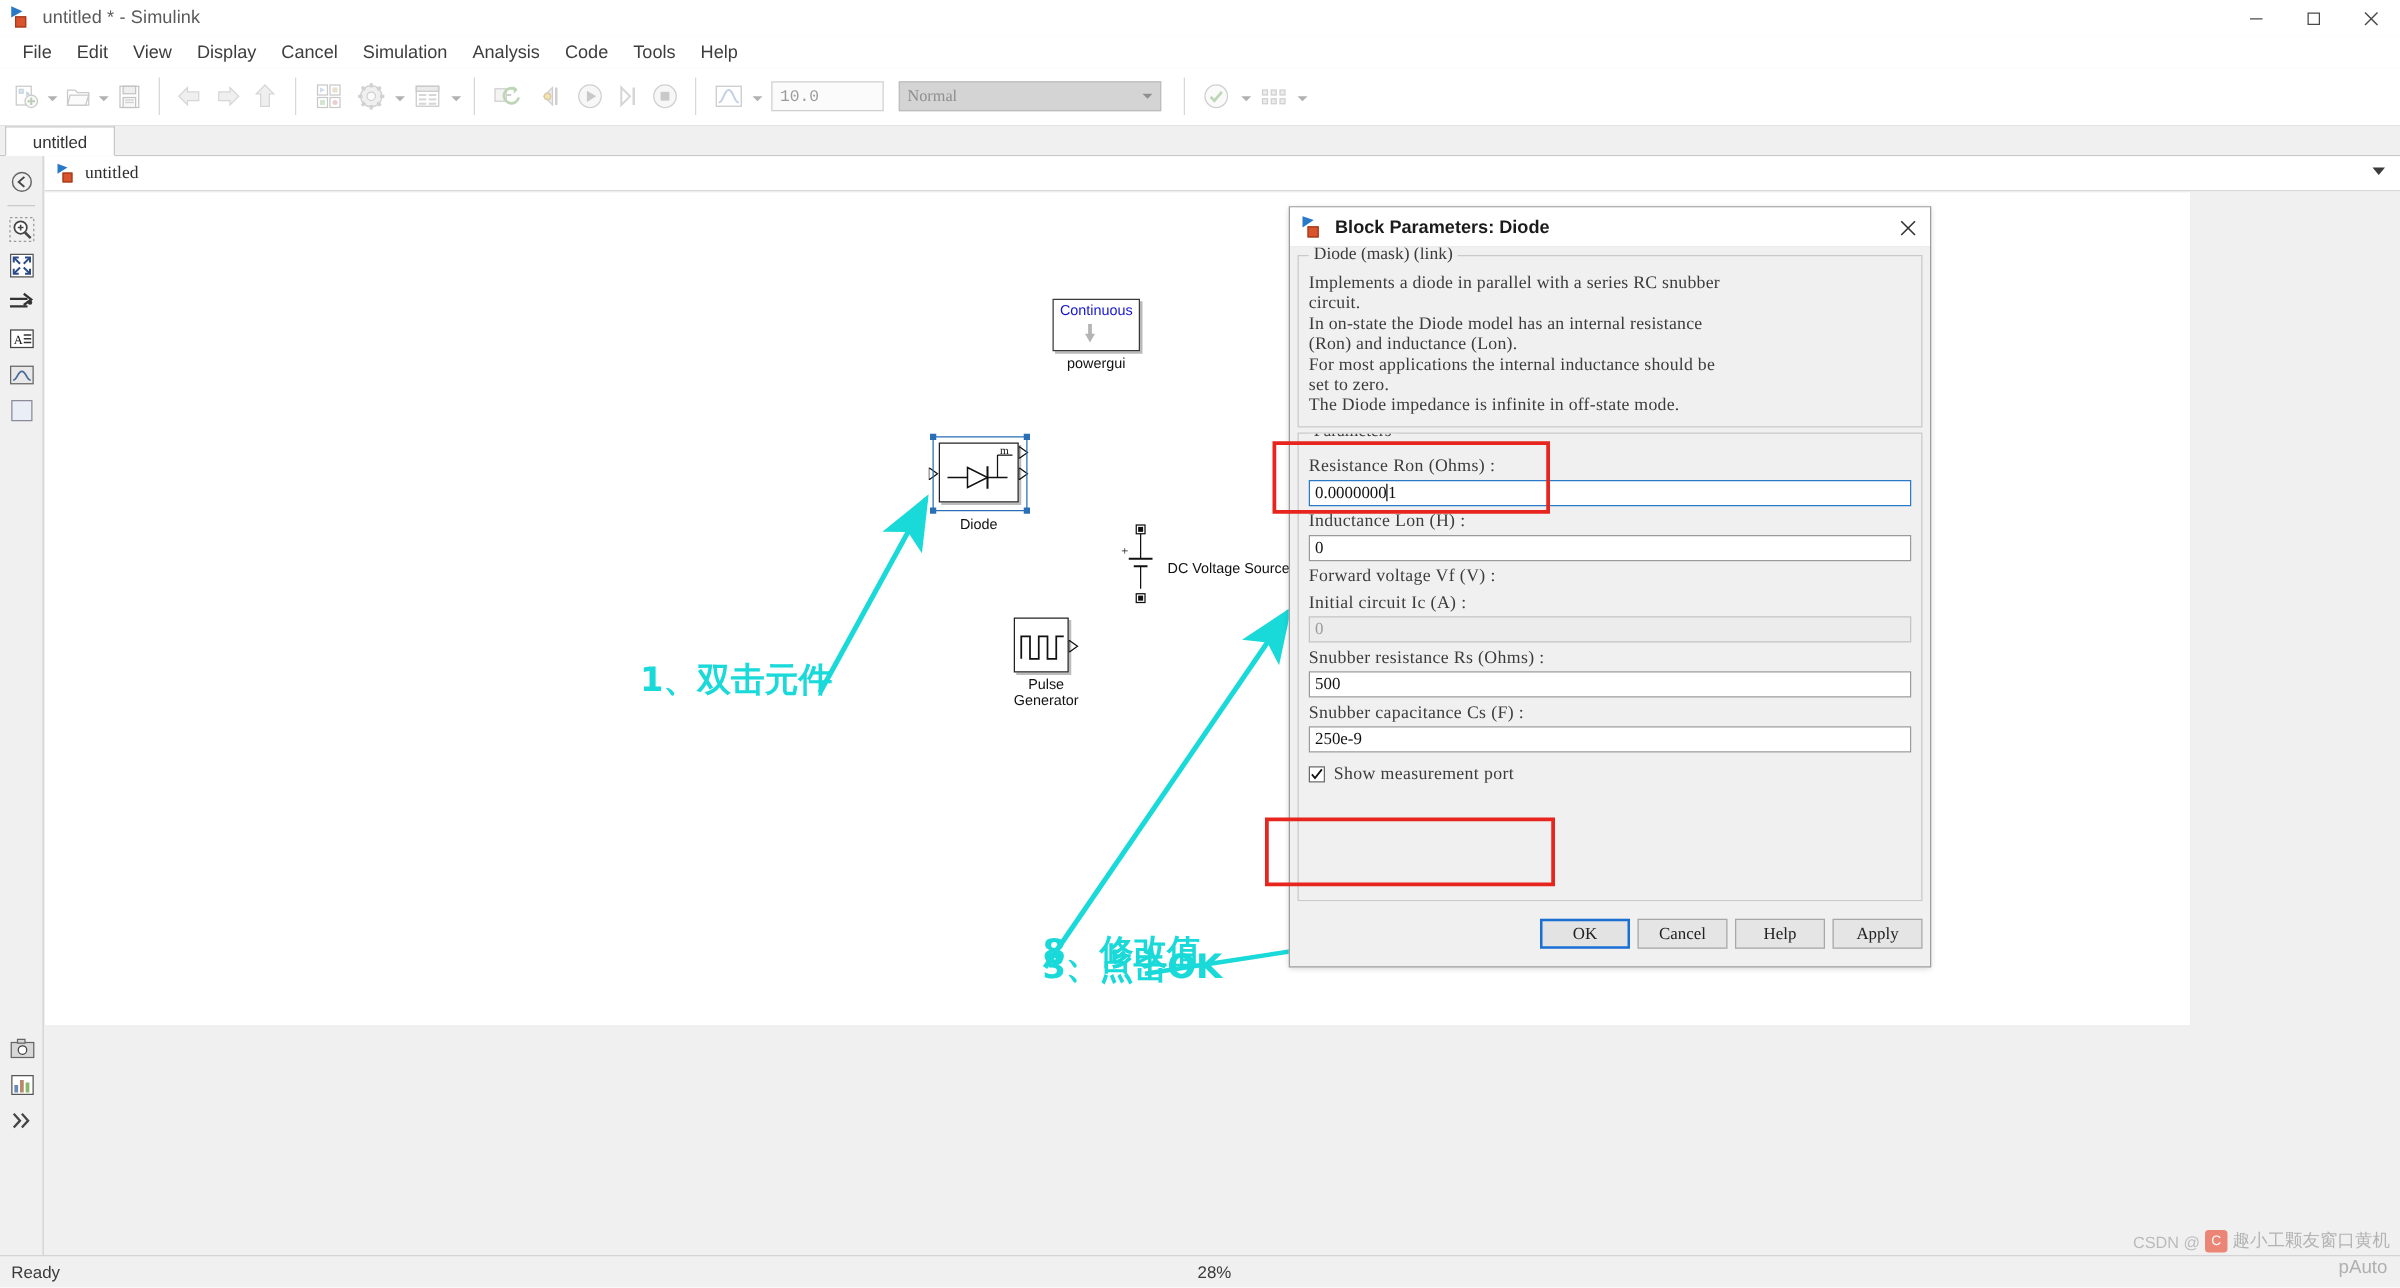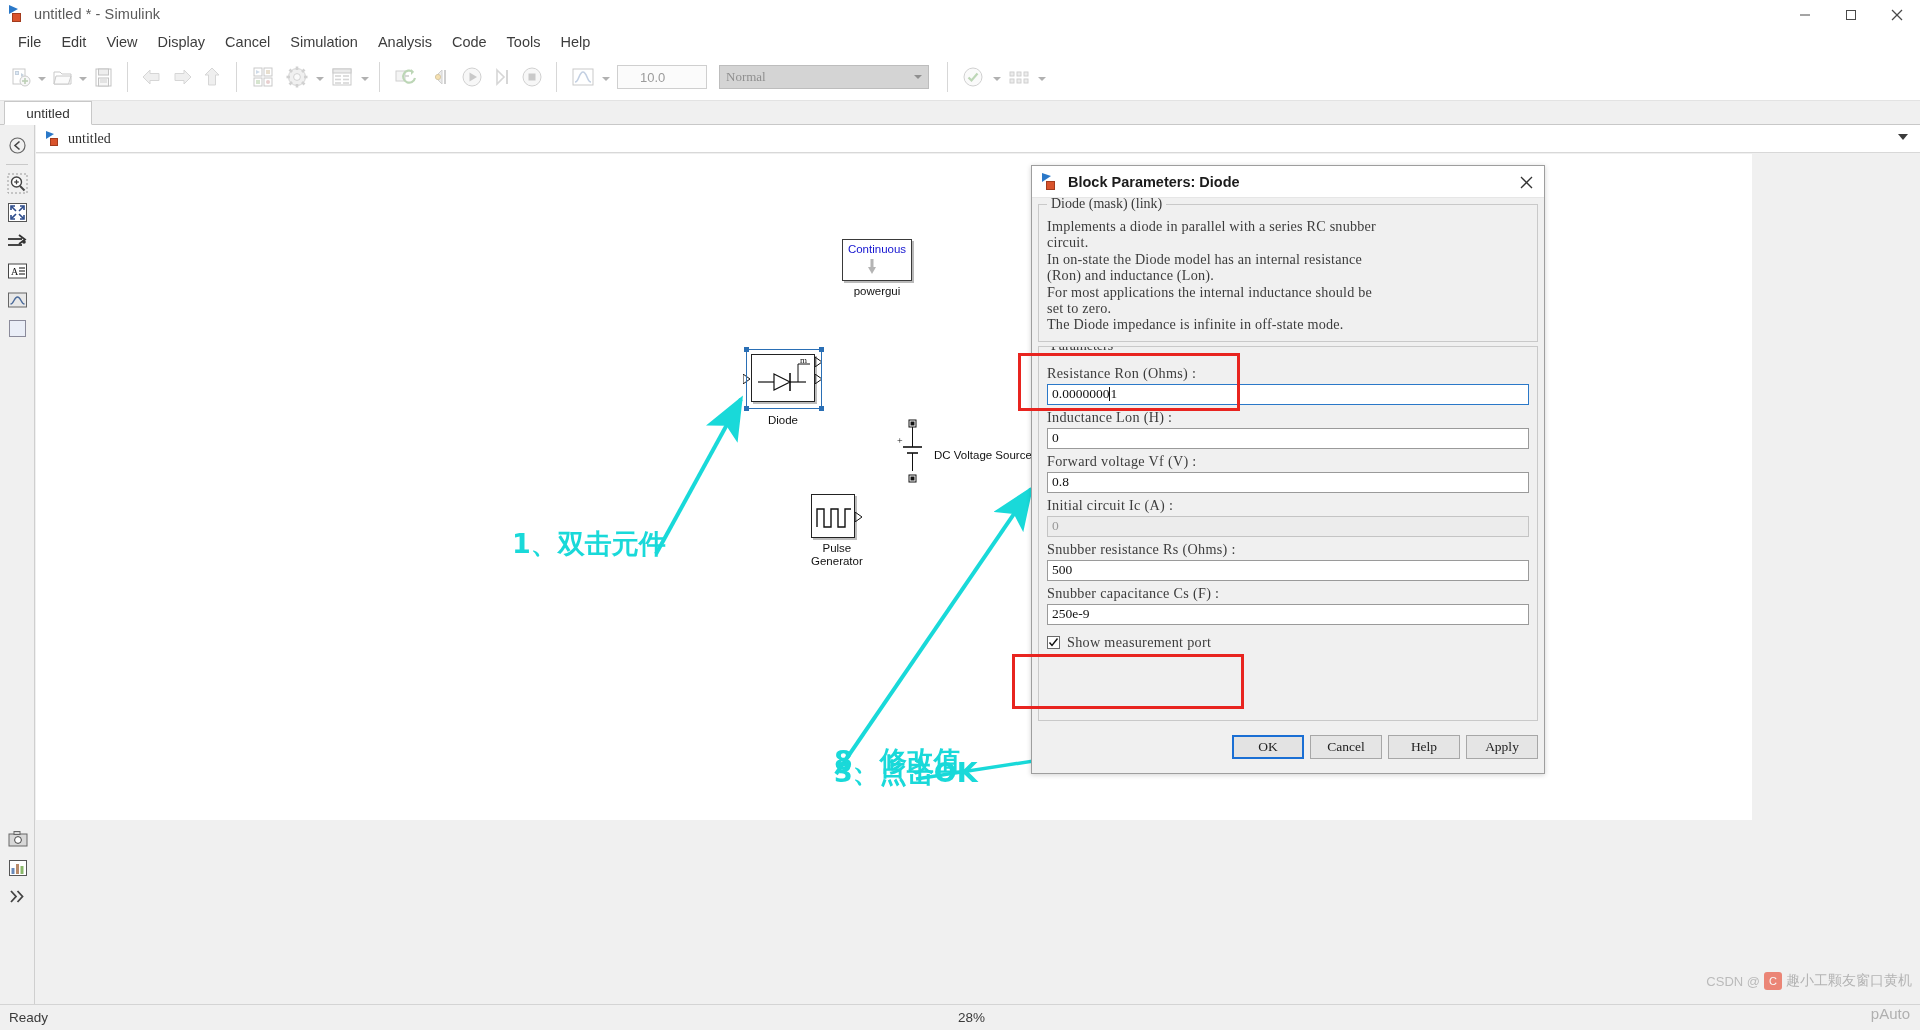--- a/index.html
+++ b/index.html
@@ -58,21 +58,21 @@
   .caret {
     width:11px; height:34px; display:flex; align-items:flex-end; justify-content:center;
     padding-bottom:13px; opacity:.40;
   }
   .caret i {
     display:block; width:0;height:0;border-left:4px solid transparent;border-right:4px solid transparent;
     border-top:4px solid #3b3b3b;
   }
   .simtime {
     width:90px; height:24px; background:#fbfbfb; border:1px solid #cfcfcf;
-    font-size:13px; color:#9b9b9b; padding:2px 22px; font-family:Liberation Sans, sans-serif;
+    font-size:13px; color:#9b9b9b; padding:2px 6px; font-family:Liberation Mono, monospace;
     display:flex; align-items:center; margin-left:6px;
   }
   .simmode {
     width:210px; height:24px; background:#d4d4d4; border:1px solid #bdbdbd;
     font-size:13px; color:#8f8f8f; padding:2px 6px; font-family:"Liberation Serif", serif;
     display:flex; align-items:center; justify-content:space-between; margin-left:12px;
   }
   .simmode .cv { width:0;height:0;border-left:4px solid transparent;border-right:4px solid transparent;border-top:4px solid #8f8f8f;}
 
   
@@ -227,21 +227,21 @@
     font-family:"Liberation Serif", serif; font-size:13.5px; color:#222;
     display:flex; align-items:center; justify-content:center;
   }
   .dbtn.primary { border:2px solid #1a6fd4; background:#e3e3e3; }
 
   
   .redbox { position:absolute; border:3px solid #e8241f; pointer-events:none; }
 
   
   .wm {
-    position:absolute; right:8px; bottom:40px; display:flex; align-items:center; gap:4px;
+    position:absolute; right:8px; bottom:28px; display:flex; align-items:center; gap:4px;
     opacity:.62;
   }
   .wm-text { font-size:13px; color:#9a9a9a; }
   .wm-badge { width:18px;height:18px;border-radius:3px;background:#e8452c;color:#fff;font-size:11px;display:flex;align-items:center;justify-content:center; }
   .wm-cn { font-size:14px; color:#8e8e8e; font-family:"DejaVu Sans", sans-serif; }
   .wm-sub { position:absolute; right:10px; bottom:8px; font-size:15px; color:#b0b0b0; }
 
   svg { shape-rendering: geometricPrecision; }
 </style>
 </head>
@@ -710,21 +710,20 @@
         <div class="fld-input focused">
           <span>0.0000000</span>
             <span class="caretbar"></span>
             <span>1</span>
         </div>
 
         <div class="fld-label">Inductance Lon (H) :</div>
         <div class="fld-input">0</div>
 
         <div class="fld-label">Forward voltage Vf (V) :</div>
-        <div class="fld-input">0.8</div>
 
         <div class="fld-label">Initial circuit Ic (A) :</div>
         <div class="fld-input disabled">0</div>
 
         <div class="fld-label">Snubber resistance Rs (Ohms) :</div>
         <div class="fld-input">500</div>
 
         <div class="fld-label">Snubber capacitance Cs (F) :</div>
         <div class="fld-input">250e-9</div>
 

